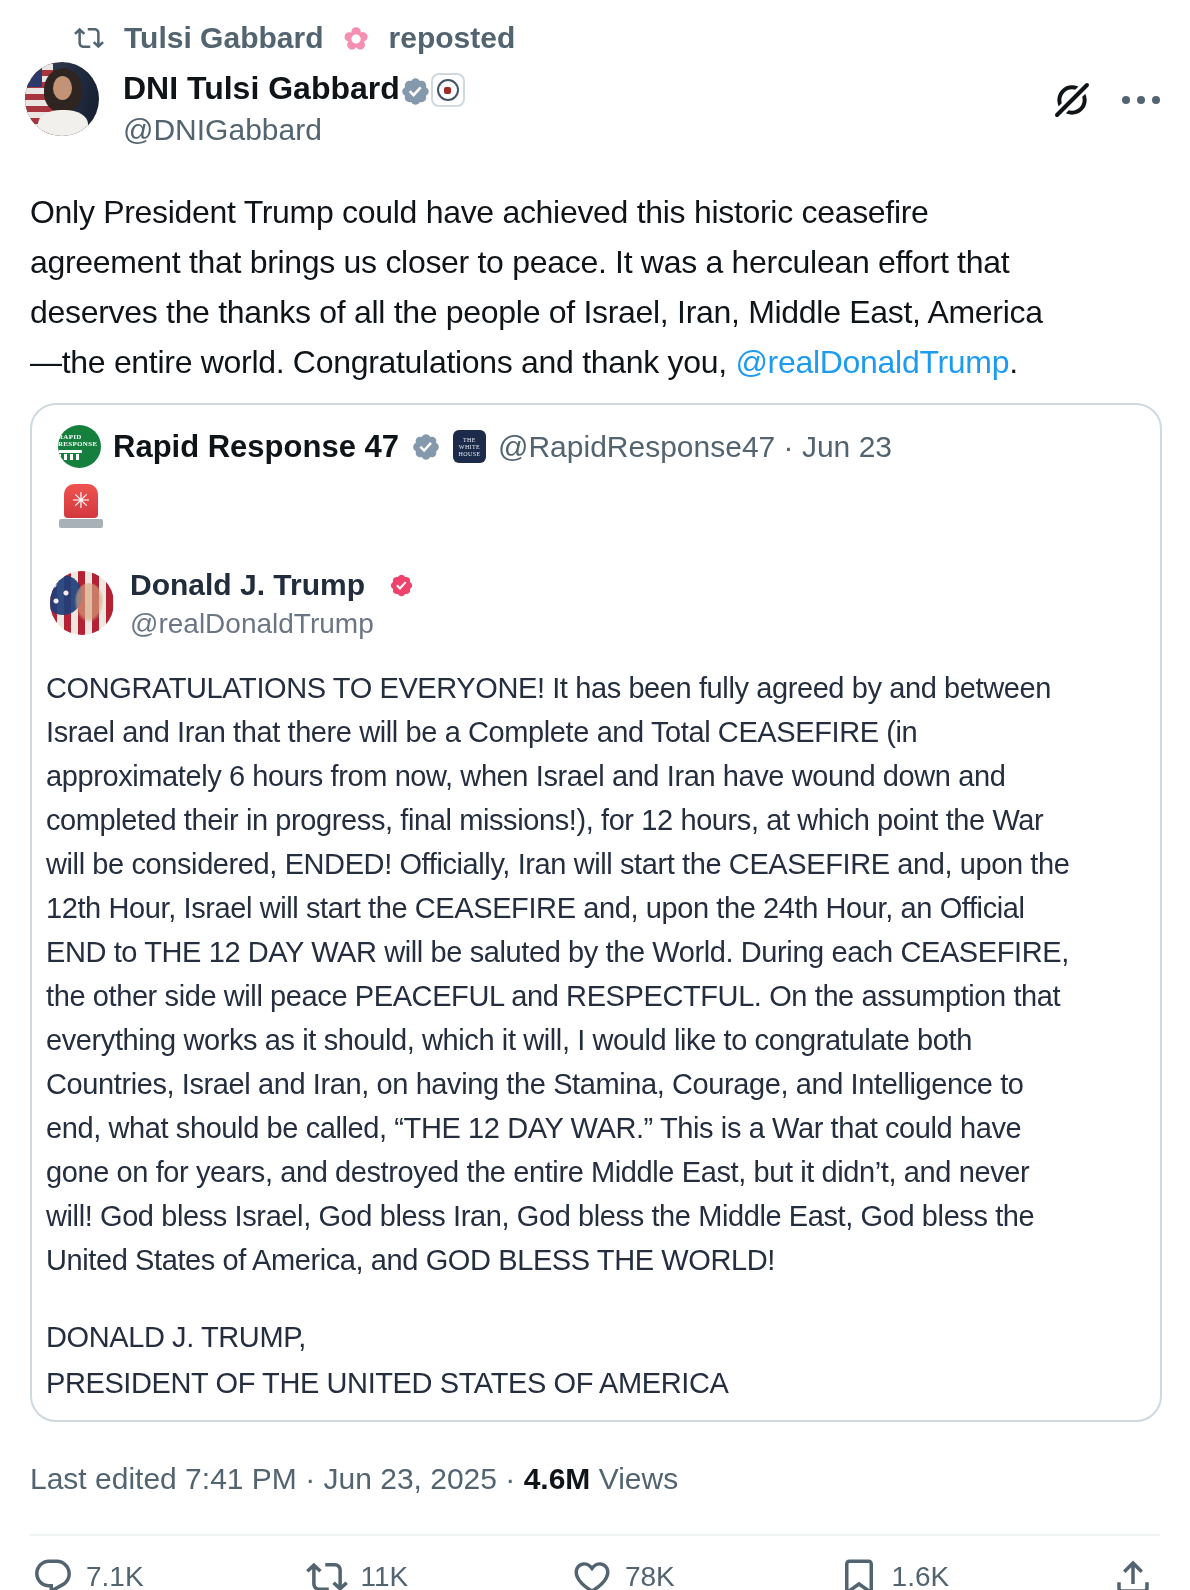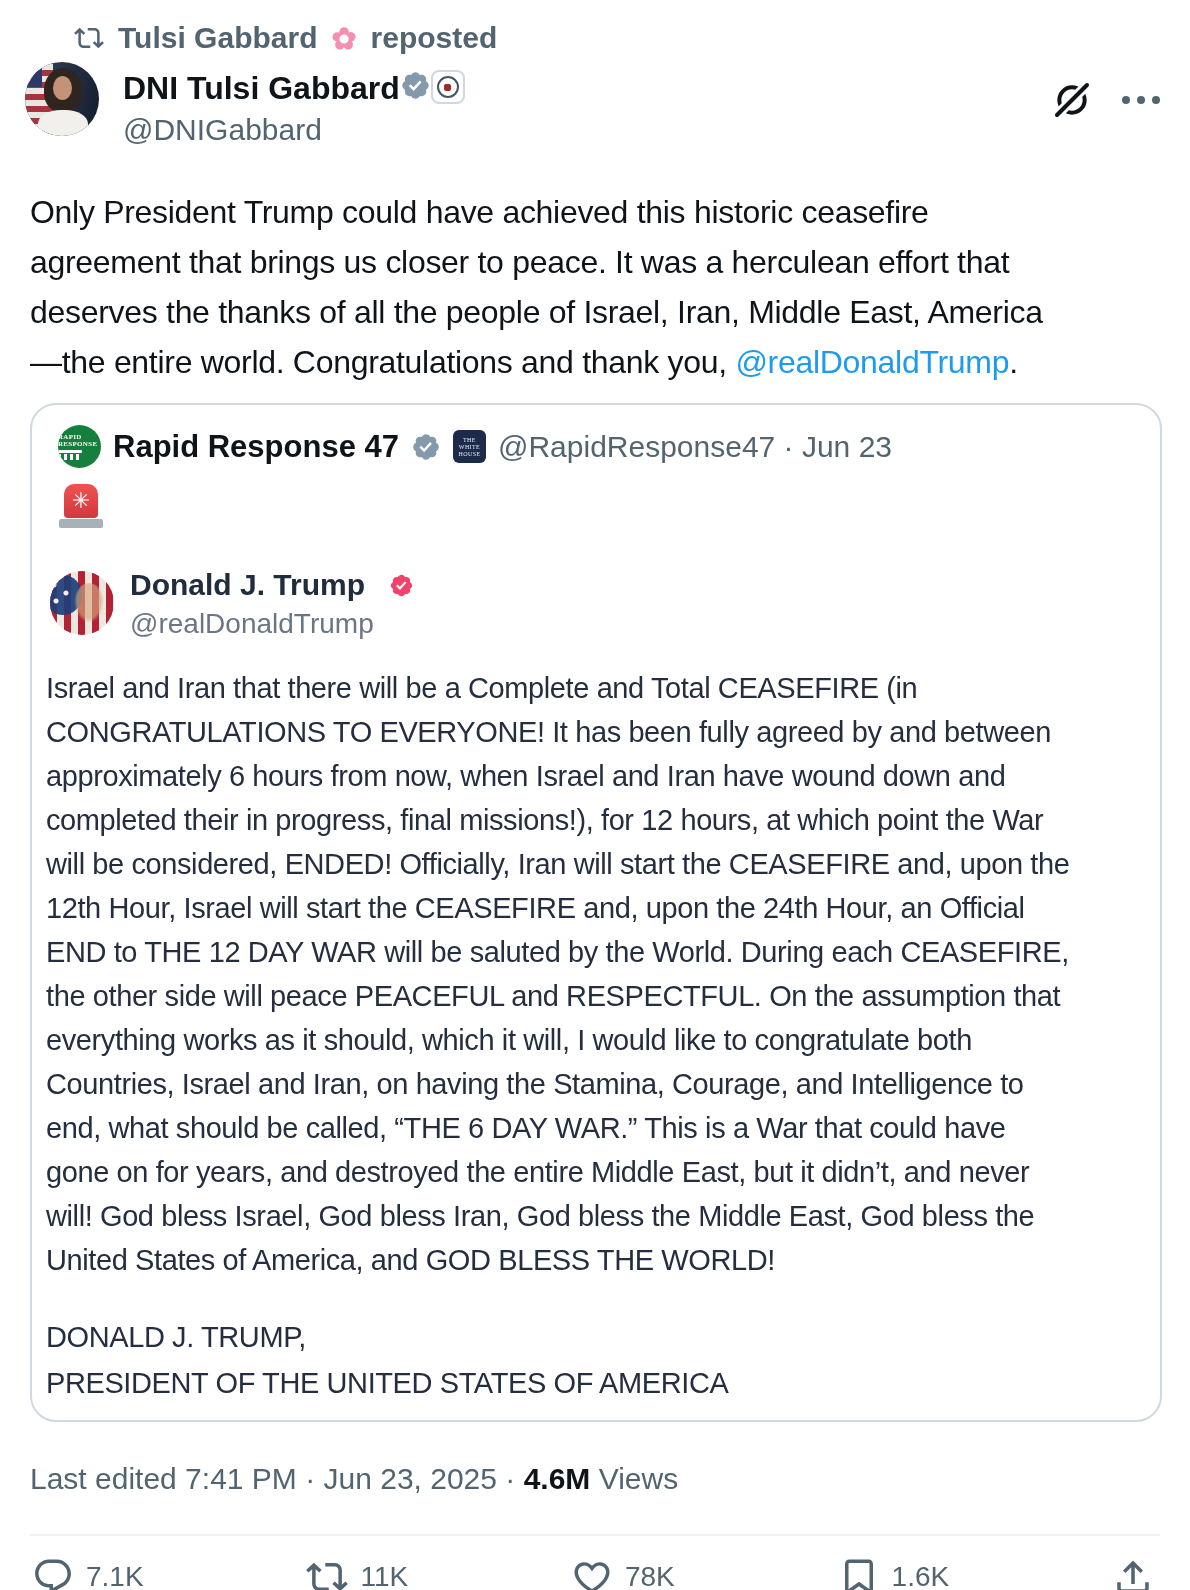--- a/index.html
+++ b/index.html
@@ -6,21 +6,21 @@
   html,body { background:#ffffff; }
   body {
     width:1190px; height:1590px; overflow:hidden;
     font-family:"Liberation Sans", sans-serif;
     color:#0f1419;
   }
   .page { width:1190px; padding:20px 30px 0 30px; }
 
   
   .repost-line {
-    display:flex; align-items:center; gap:14px;
+    display:flex; align-items:center; gap:20px;
     padding-left:44px; height:36px;
     color:#536471; font-size:30px; font-weight:700;
   }
   .repost-line svg { flex:0 0 auto; }
   .flower { color:#f48fb1; font-size:30px; }
 
   
   .header-row { display:flex; margin-top:6px; }
   .avatar-tulsi {
     width:74px; height:74px; border-radius:50%; overflow:hidden;
@@ -41,21 +41,21 @@
   }
   .avatar-tulsi .face {
     position:absolute; left:28px; top:14px; width:19px; height:24px;
     border-radius:50%; background:#c39377;
   }
   .avatar-tulsi .shirt {
     position:absolute; left:13px; bottom:-4px; width:50px; height:30px;
     border-radius:46% 46% 0 0; background:#f2f0ec;
   }
   .name-col { margin-left:24px; padding-top:8px; min-width:0; }
-  .name-line { display:flex; align-items:flex-start; gap:0; }
+  .name-line { display:flex; align-items:flex-end; gap:0; }
   .display-name { font-size:32px; font-weight:700; color:#0f1419; white-space:nowrap; }
   .badge-affiliate {
     width:34px; height:34px; border:2px solid #cfd9de; border-radius:8px;
     background:#fff; display:flex; align-items:center; justify-content:center;
   }
   .badge-affiliate .seal {
     width:22px; height:22px; border:2px solid #44546a; border-radius:50%;
     display:flex; align-items:center; justify-content:center;
   }
   .badge-affiliate .seal i { width:7px; height:7px; background:#9e2b25; border-radius:2px; display:block; }
@@ -247,31 +247,31 @@
           <span class="t-name">Donald J. Trump</span>
           <svg width="25" height="25" viewBox="0 0 24 24" fill="#f0436c" fill-rule="evenodd">
               <path d="M22.25 12c0-1.43-.88-2.67-2.19-3.34.46-1.39.2-2.9-.81-3.91s-2.52-1.27-3.91-.81c-.66-1.31-1.91-2.19-3.34-2.19s-2.67.88-3.33 2.19c-1.4-.46-2.91-.2-3.92.81s-1.26 2.52-.8 3.91c-1.31.67-2.2 1.91-2.2 3.34s.89 2.67 2.2 3.34c-.46 1.39-.21 2.9.8 3.91s2.52 1.26 3.91.81c.67 1.31 1.91 2.19 3.34 2.19s2.68-.88 3.34-2.19c1.39.45 2.9.2 3.91-.81s1.27-2.52.81-3.91c1.31-.67 2.19-1.91 2.19-3.34zm-11.71 4.2L6.8 12.46l1.41-1.42 2.26 2.26 4.8-5.23 1.47 1.36-6.2 6.77z"></path>
             </svg>
         </div>
         <div class="t-handle">@realDonaldTrump</div>
       </div>
     </div>
 
     <div class="q-body">
+        <div class="t-line">CONGRATULATIONS TO EVERYONE! It has been fully agreed by and between</div>
         <div class="t-line">Israel and Iran that there will be a Complete and Total CEASEFIRE (in</div>
-        <div class="t-line">CONGRATULATIONS TO EVERYONE! It has been fully agreed by and between</div>
         <div class="t-line">approximately 6 hours from now, when Israel and Iran have wound down and</div>
         <div class="t-line">completed their in progress, final missions!), for 12 hours, at which point the War</div>
         <div class="t-line">will be considered, ENDED! Officially, Iran will start the CEASEFIRE and, upon the</div>
         <div class="t-line">12th Hour, Israel will start the CEASEFIRE and, upon the 24th Hour, an Official</div>
         <div class="t-line">END to THE 12 DAY WAR will be saluted by the World. During each CEASEFIRE,</div>
         <div class="t-line">the other side will peace PEACEFUL and RESPECTFUL. On the assumption that</div>
         <div class="t-line">everything works as it should, which it will, I would like to congratulate both</div>
         <div class="t-line">Countries, Israel and Iran, on having the Stamina, Courage, and Intelligence to</div>
-        <div class="t-line">end, what should be called, “THE 6 DAY WAR.” This is a War that could have</div>
+        <div class="t-line">end, what should be called, “THE 12 DAY WAR.” This is a War that could have</div>
         <div class="t-line">gone on for years, and destroyed the entire Middle East, but it didn’t, and never</div>
         <div class="t-line">will! God bless Israel, God bless Iran, God bless the Middle East, God bless the</div>
         <div class="t-line">United States of America, and GOD BLESS THE WORLD!</div>
       </div>
 
     <div class="q-signature">
         <div class="t-line">DONALD J. TRUMP,</div>
         <div class="t-line">PRESIDENT OF THE UNITED STATES OF AMERICA</div>
       </div>
 

